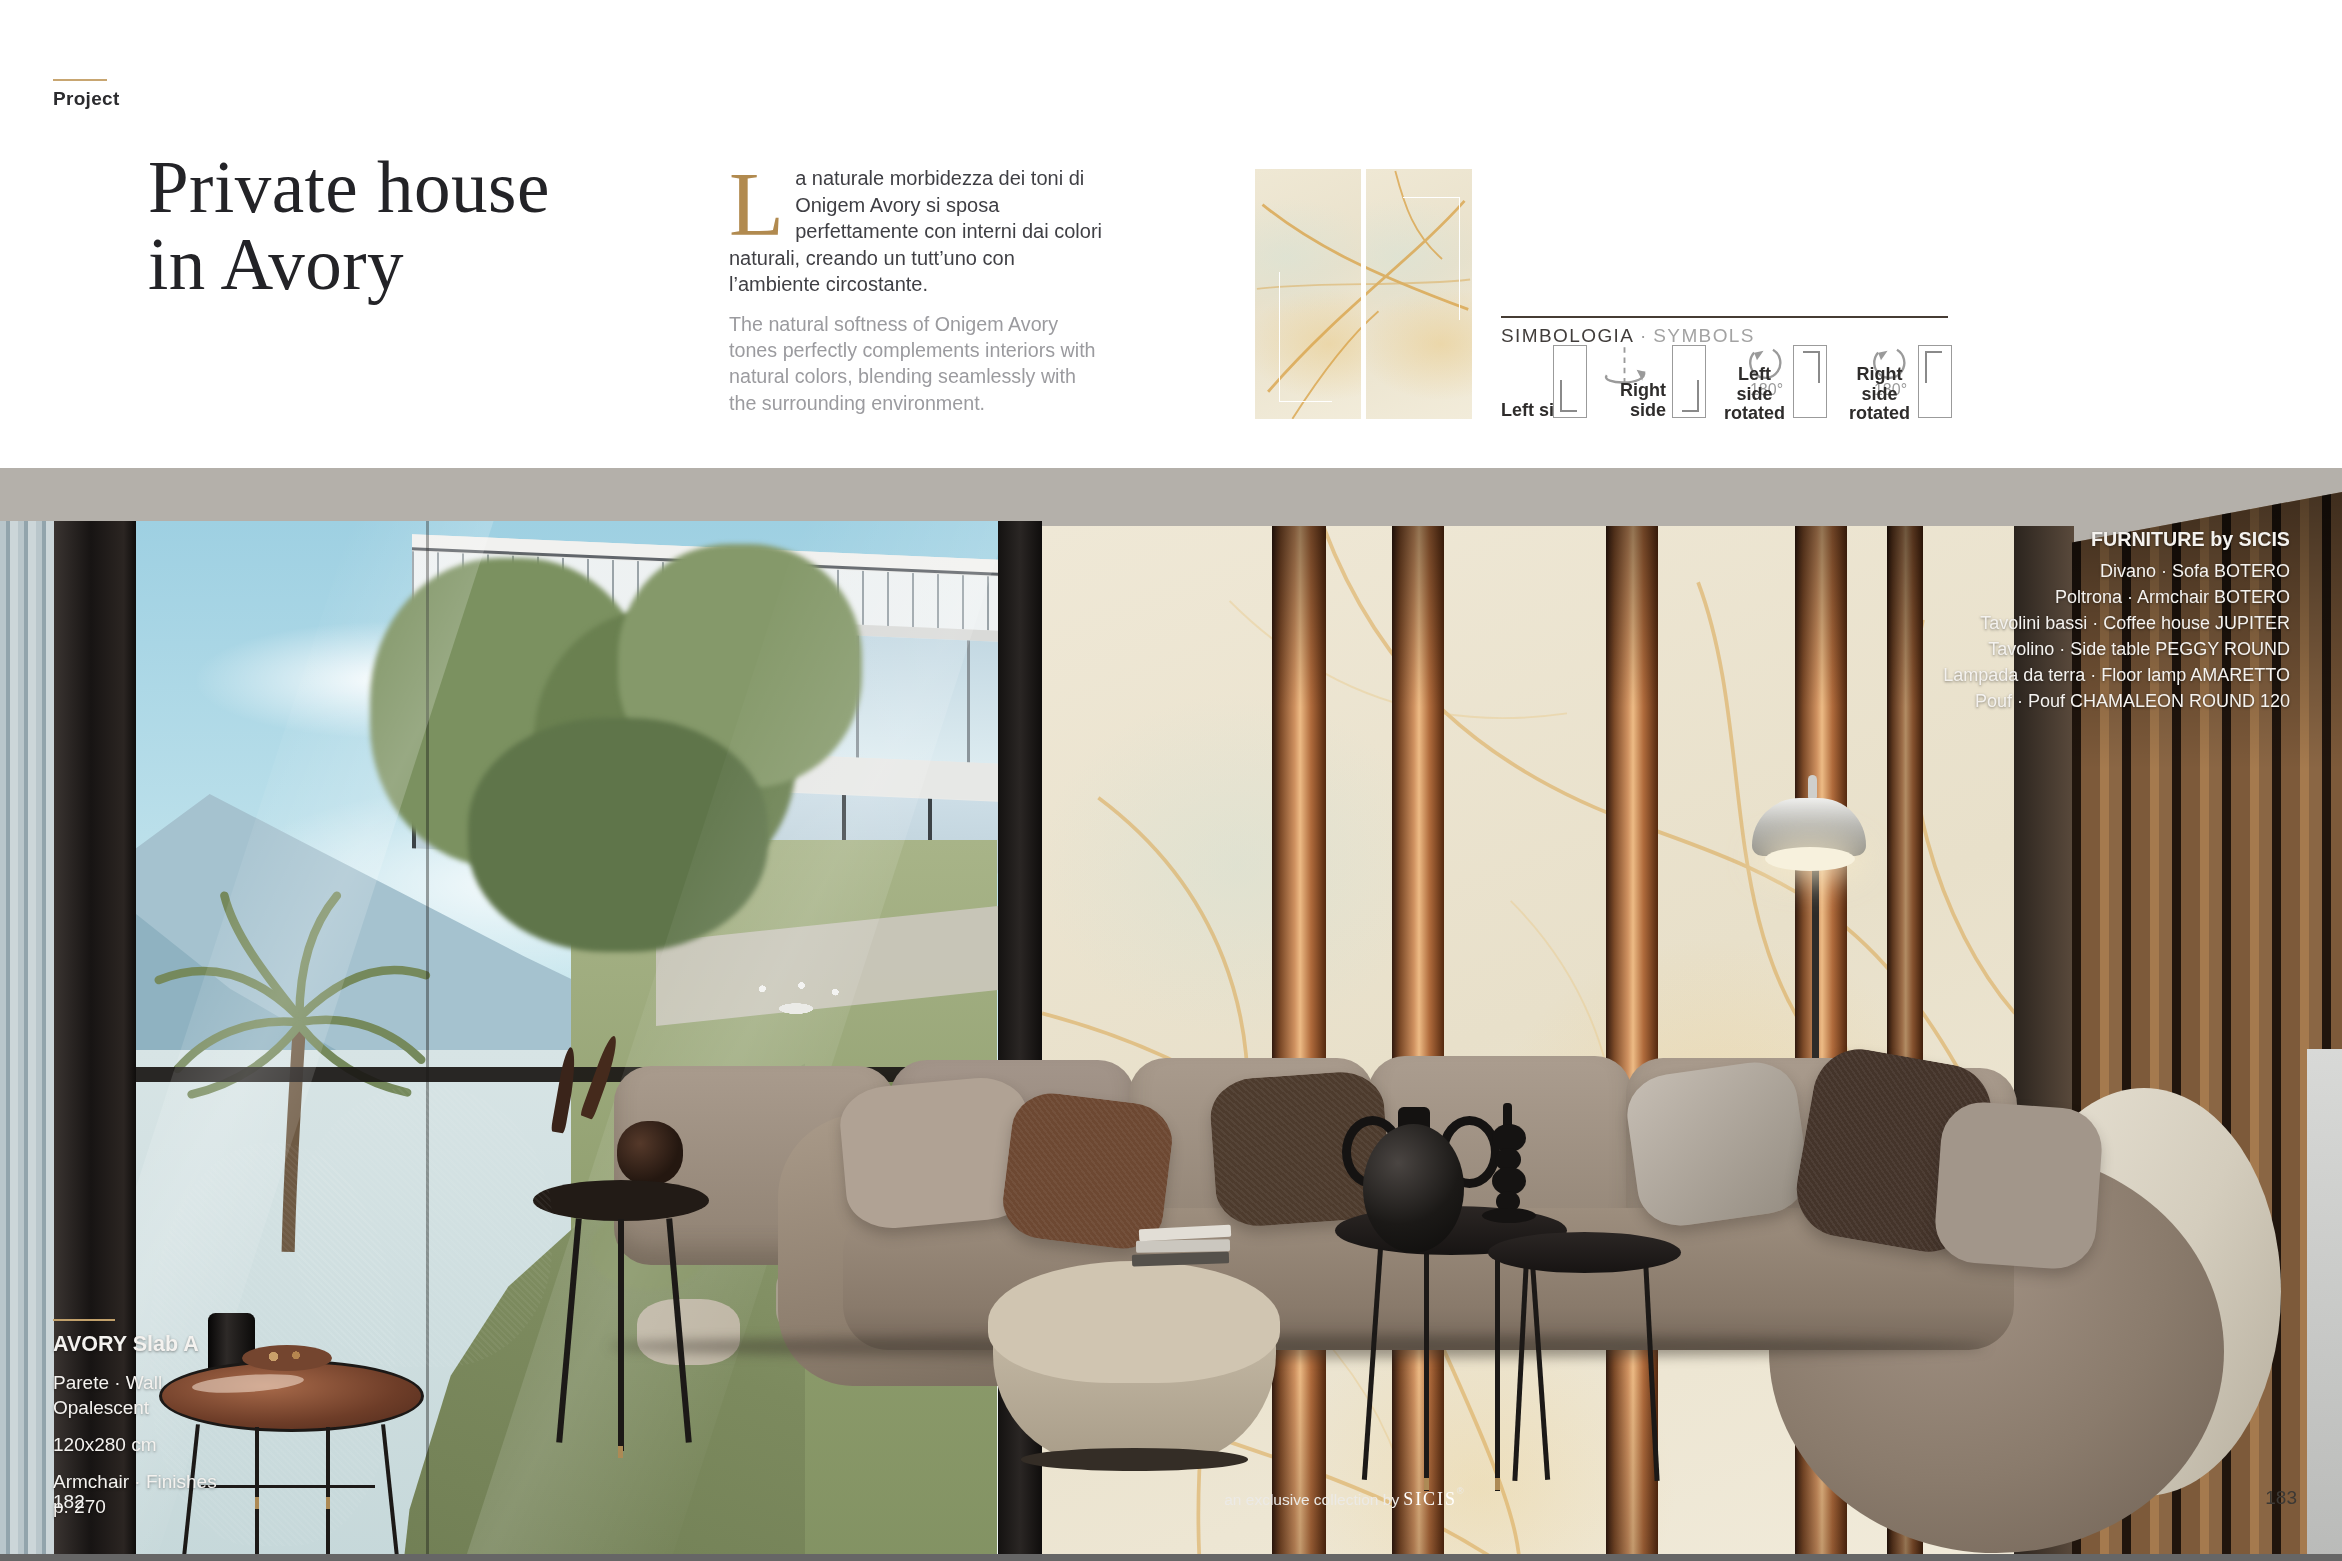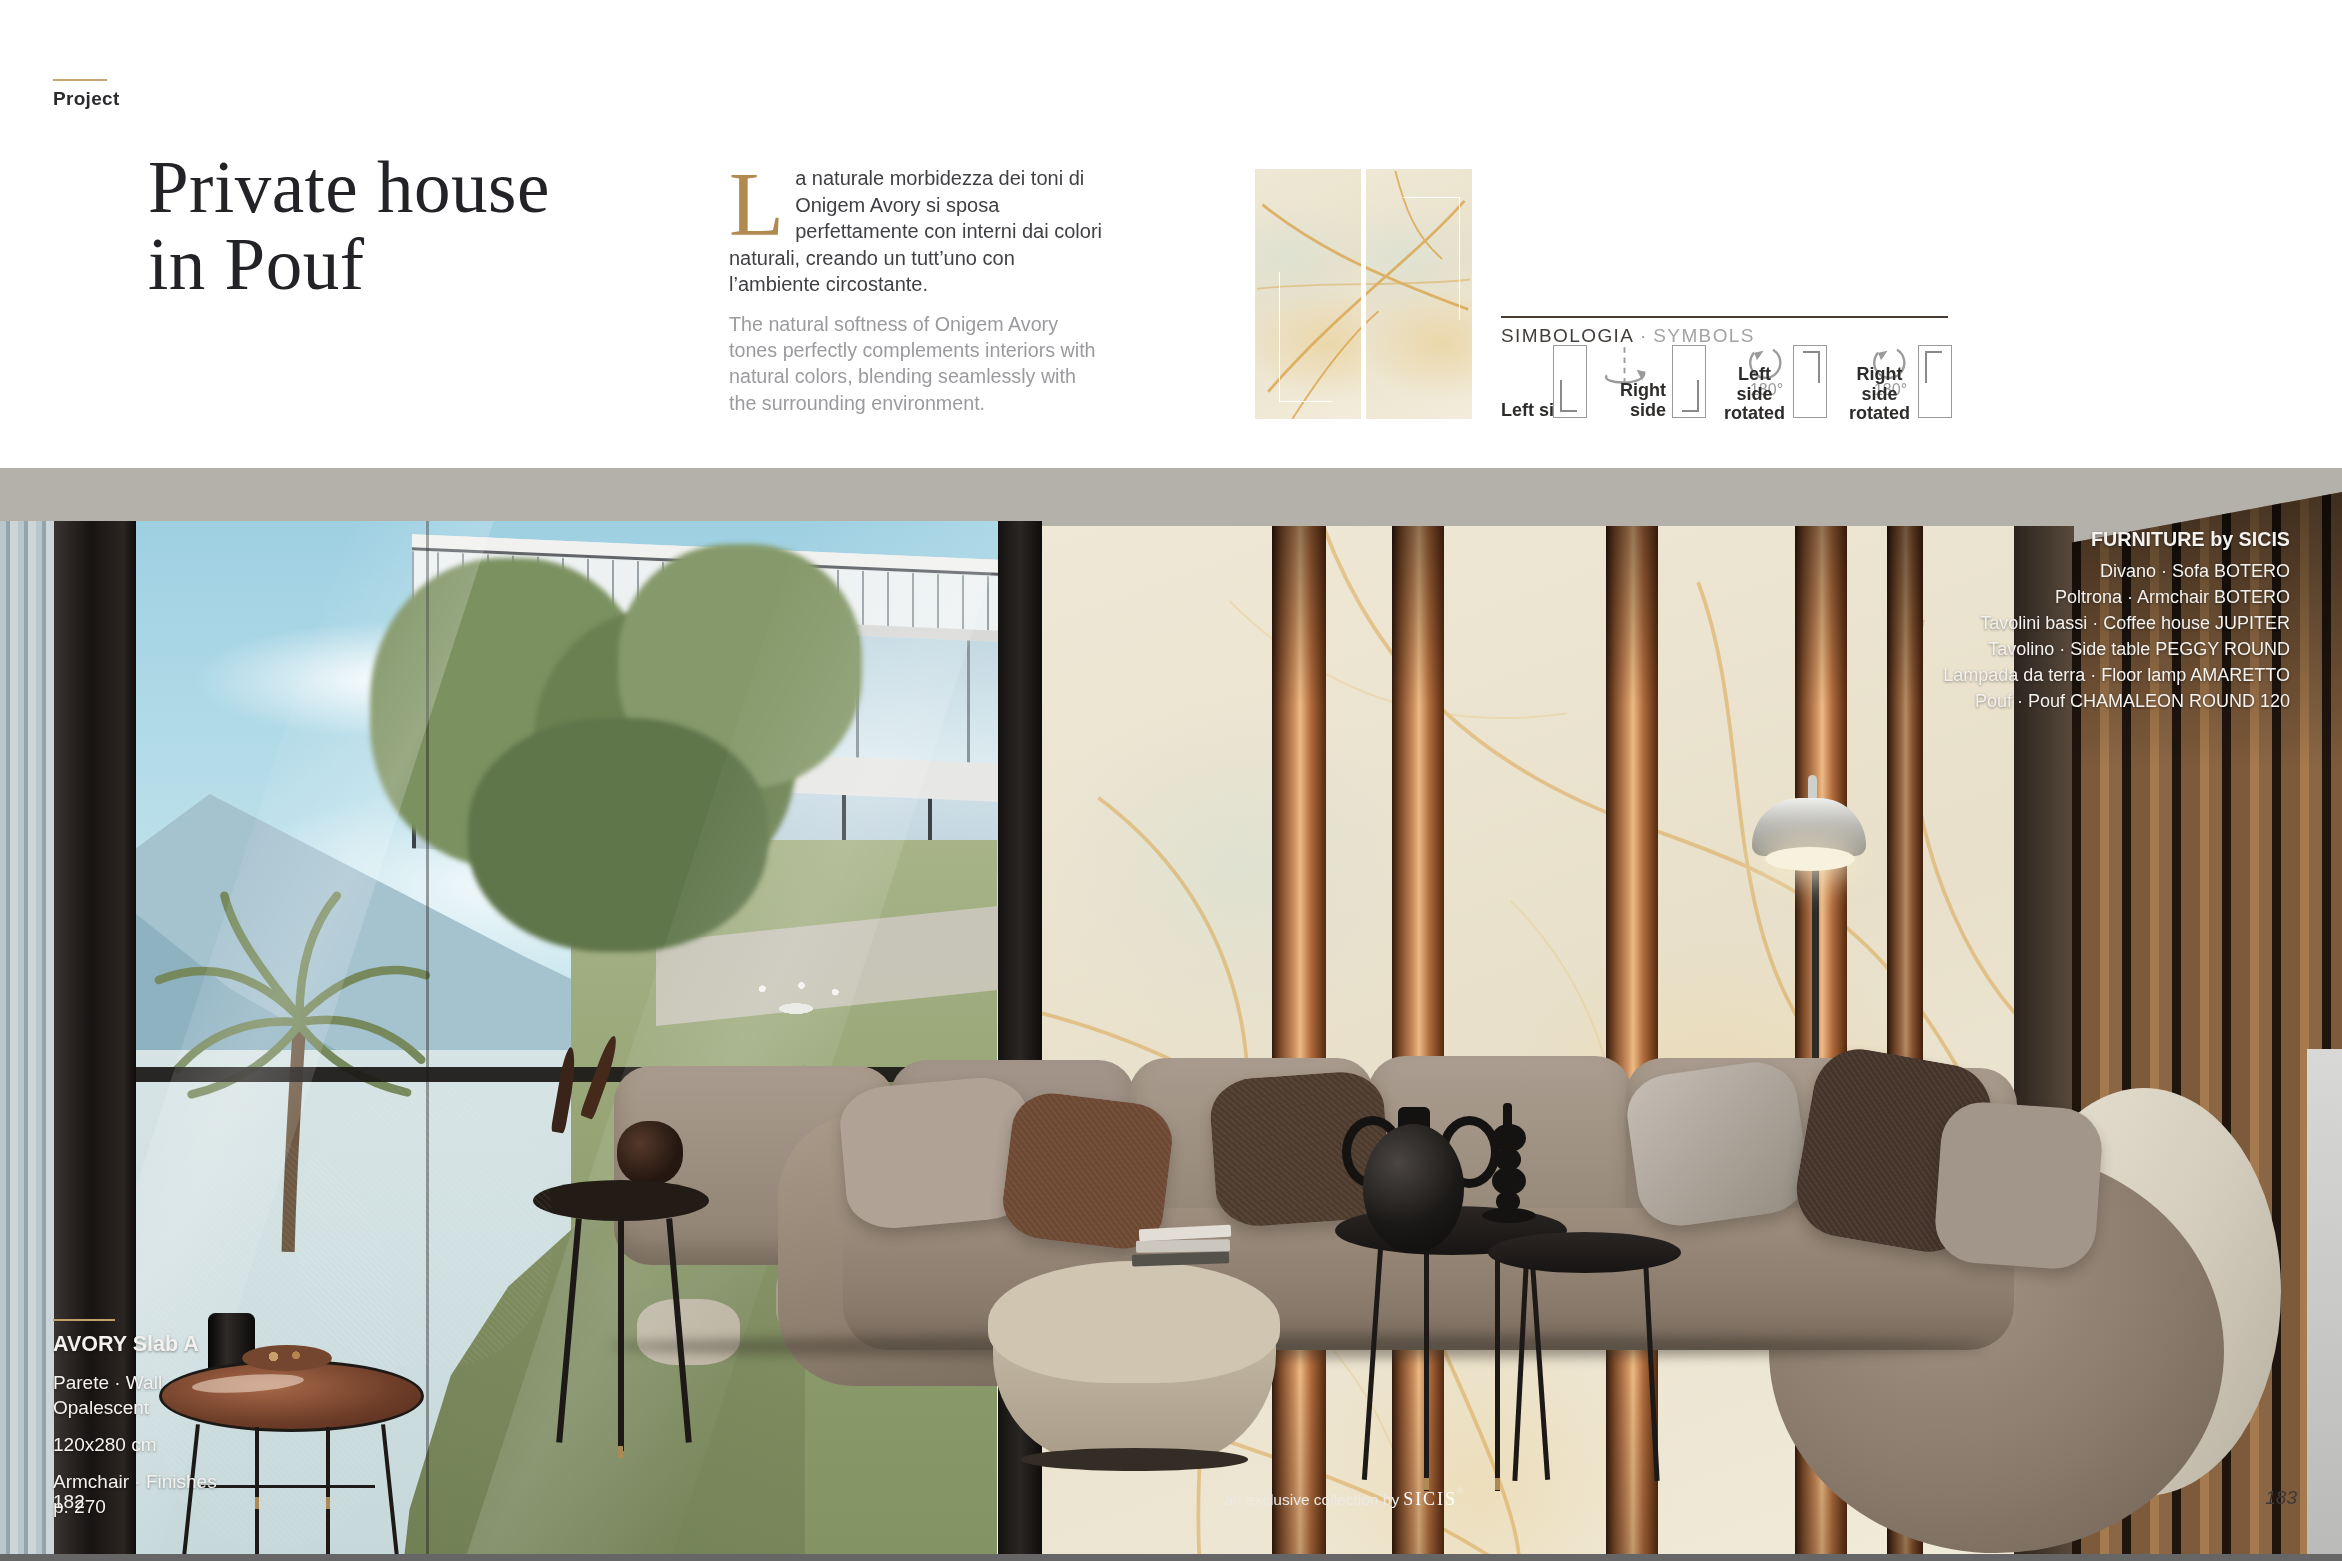--- a/index.html
+++ b/index.html
@@ -170,37 +170,37 @@
   .furn-list{right:52px;top:60px;text-align:right;color:#f4f2ef;text-shadow:0 0.9px 2.8px rgba(0,0,0,.45);}
   .furn-title{font-size:19.7px;font-weight:bold;margin-bottom:6.6px;}
   .furn-item{font-size:18px;line-height:26px;}
   .slab-cap{left:53px;top:851px;color:#f4f2ef;text-shadow:0 0.9px 2.8px rgba(0,0,0,.4);}
   .slab-cap-rule{width:62px;height:1.9px;background:#c2a16b;margin-bottom:11.2px;}
   .slab-cap-title{font-size:21.5px;font-weight:bold;margin-bottom:13px;}
   .slab-cap-line{font-size:19px;line-height:25px;}
   .gap-top{margin-top:12px;}
   .pageno{font-size:19px;}
   .pn-left{left:53px;top:1023px;color:#f2f2f0;}
-  .pn-right{right:45px;top:1019px;color:#3c3935;font-style:italic;}
+  .pn-right{right:45px;top:1019px;color:#3c3935;}
   .collection{left:1110px;top:1017px;width:468px;text-align:center;color:#eceae6;}
   .coll-prefix{font-size:15.5px;}
   .coll-brand{font-family:"Liberation Serif",serif;font-size:18px;letter-spacing:1.9px;color:#fff;}
   .coll-reg{font-size:9.4px;vertical-align:11.2px;}
 </style>
 </head>
 <body>
 
 <div id="page">
 
   <div class="abs project-rule"></div>
   <div class="abs project-label">Project</div>
 
   <div class="abs page-title">
     <div>Private house</div>
-    <div>in Pouf</div>
+    <div>in Avory</div>
   </div>
 
   <div class="abs intro">
     <span class="dropcap">L</span>
     <span class="intro-it">a naturale morbidezza dei toni di Onigem Avory si sposa perfettamente con interni dai colori naturali, creando un tutt’uno con l’ambiente circostante.</span>
     <div class="intro-en">The natural softness of Onigem Avory tones perfectly complements interiors with natural colors, blending seamlessly with the surrounding environment.</div>
   </div>
 
   <div class="abs slab-thumb">
     <div class="abs slab-panel" style="left:0;width:106px;"></div>

